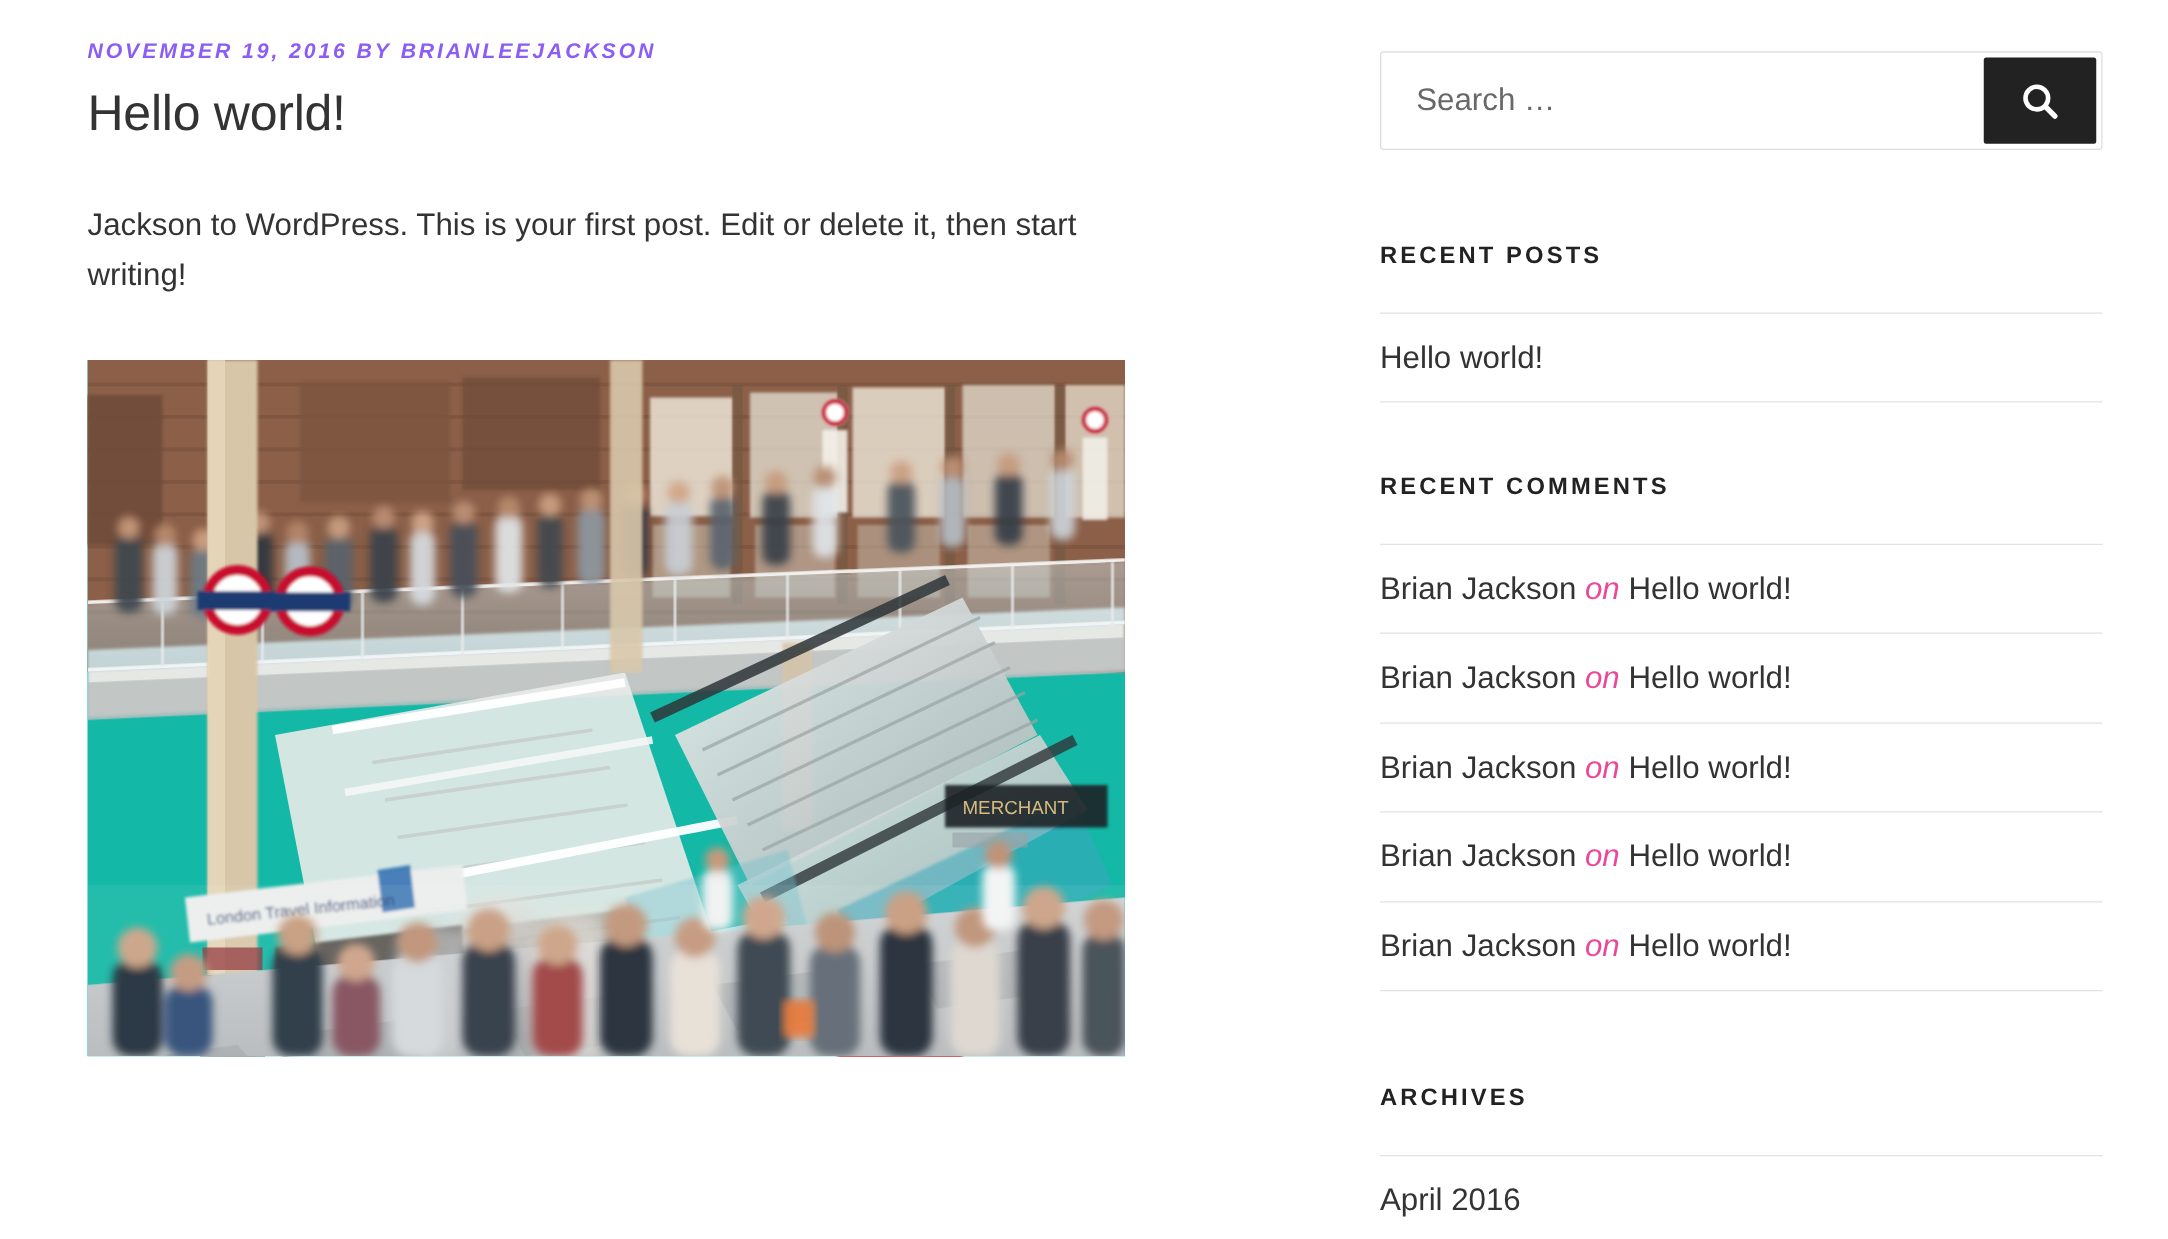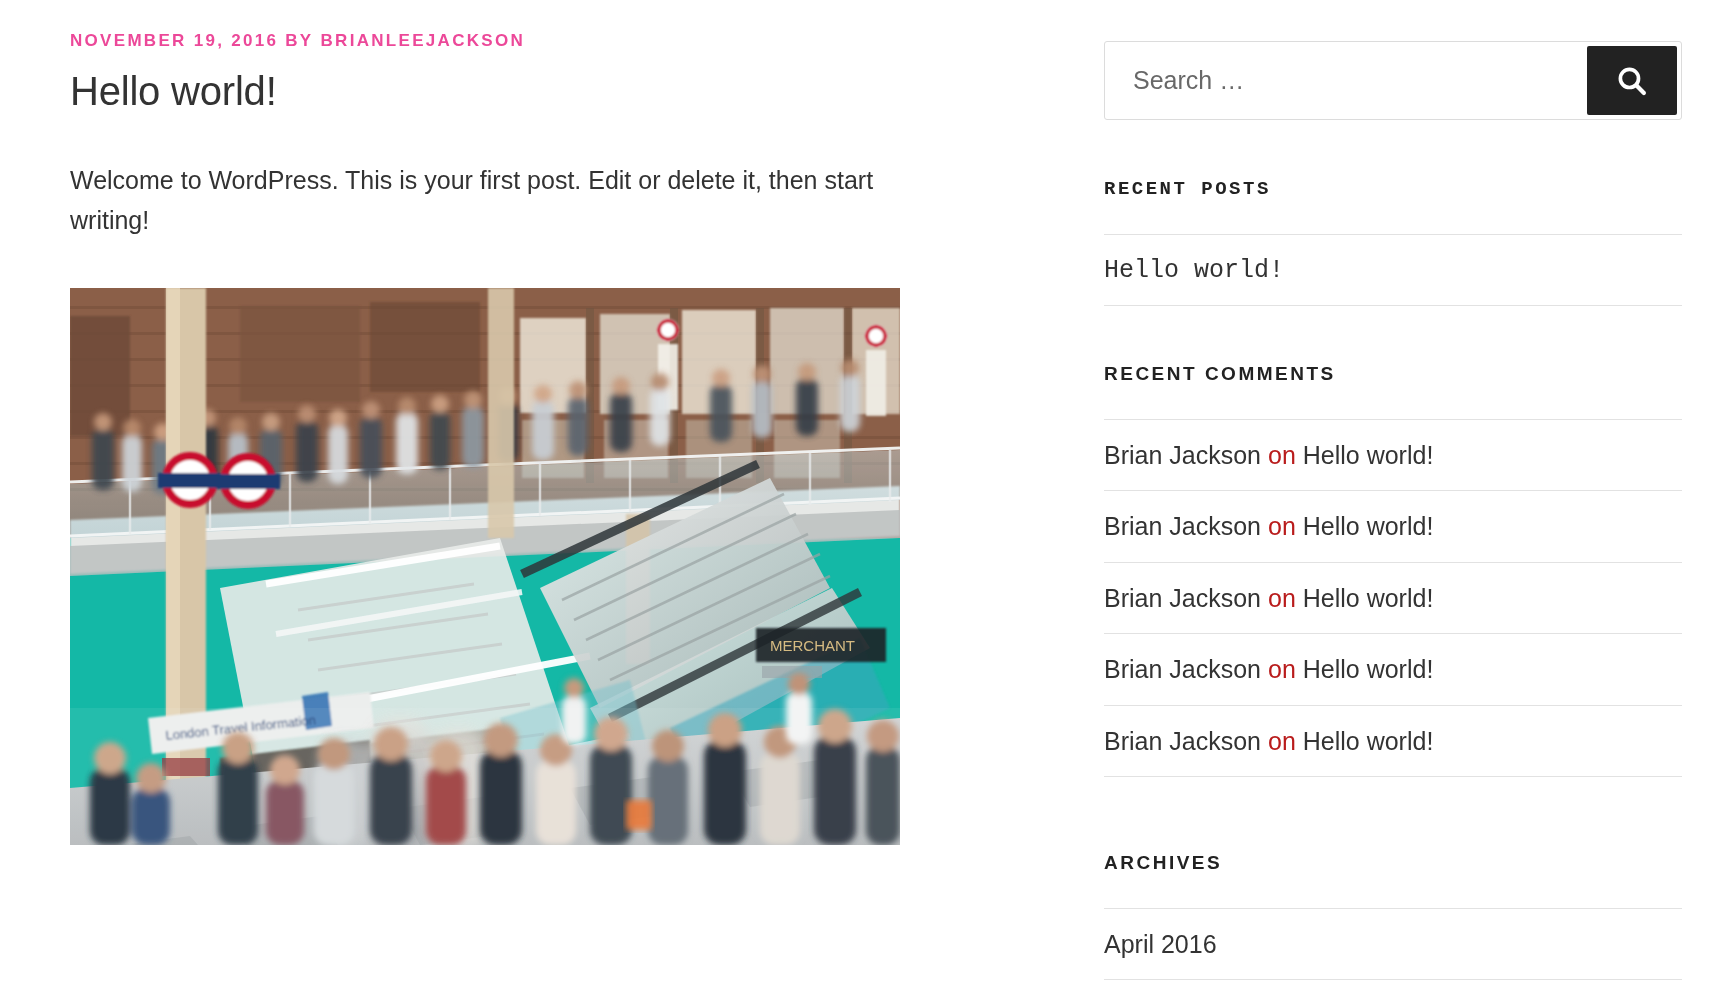--- a/index.html
+++ b/index.html
@@ -27,23 +27,24 @@
     top: 0;
     width: 900px;
   }
 
   .entry-meta {
     margin-top: 28px;
     font-size: 17px;
     font-weight: bold;
     letter-spacing: 2.3px;
     text-transform: uppercase;
-    color: #ec4899;
+    color: #8b5cf6;
     line-height: 1.5;
     white-space: nowrap;
+    font-style: italic;
   }
 
   .entry-title {
     margin-top: 12px;
     font-size: 40px;
     font-weight: normal;
     color: #333333;
     line-height: 1.25;
     letter-spacing: -0.2px;
   }
@@ -128,40 +129,40 @@
   .widget-list li {
     border-top: 1px solid #e2e2e2;
     font-size: 25px;
     line-height: 1.5;
     color: #333333;
     padding: 17px 0 16px 0;
   }
   .widget-list.closed li:last-child { border-bottom: 1px solid #e2e2e2; }
   .widget-list a { color: #333333; text-decoration: none; }
   .comment-author-link { color: #333333; text-align: right; }
-  .comment-on { color: #b91c1c; }
-
-  .widget.recent-posts { margin-top: 56px; font-family: Liberation Mono, monospace; }
+  .comment-on { color: #ec4899; font-style: italic; }
+
+  .widget.recent-posts { margin-top: 72px; }
   .widget.recent-comments { margin-top: 55px; }
   .widget.archives { margin-top: 73px; }
 </style>
 </head>
 <body>
 
 <div class="page">
 
   <div class="main-column">
 
     <div class="entry-meta">
       <span>NOVEMBER 19, 2016</span><span>&nbsp;</span><span>BY</span><span>&nbsp;</span><span>BRIANLEEJACKSON</span>
     </div>
 
     <h1 class="entry-title">Hello world!</h1>
 
-    <div class="entry-content">Welcome to WordPress. This is your first post. Edit or delete it, then start writing!</div>
+    <div class="entry-content">Jackson to WordPress. This is your first post. Edit or delete it, then start writing!</div>
 
     <div class="featured-image">
       <svg viewBox="0 0 830 557" preserveAspectRatio="none" aria-hidden="true">
         <defs>
           <linearGradient id="skyWall" x1="0" y1="0" x2="0" y2="1">
             <stop offset="0" stop-color="#8d5f46"></stop>
             <stop offset="0.55" stop-color="#a8755a"></stop>
             <stop offset="1" stop-color="#6d4a3a"></stop>
           </linearGradient>
           <linearGradient id="floorG" x1="0" y1="0" x2="0" y2="1">

